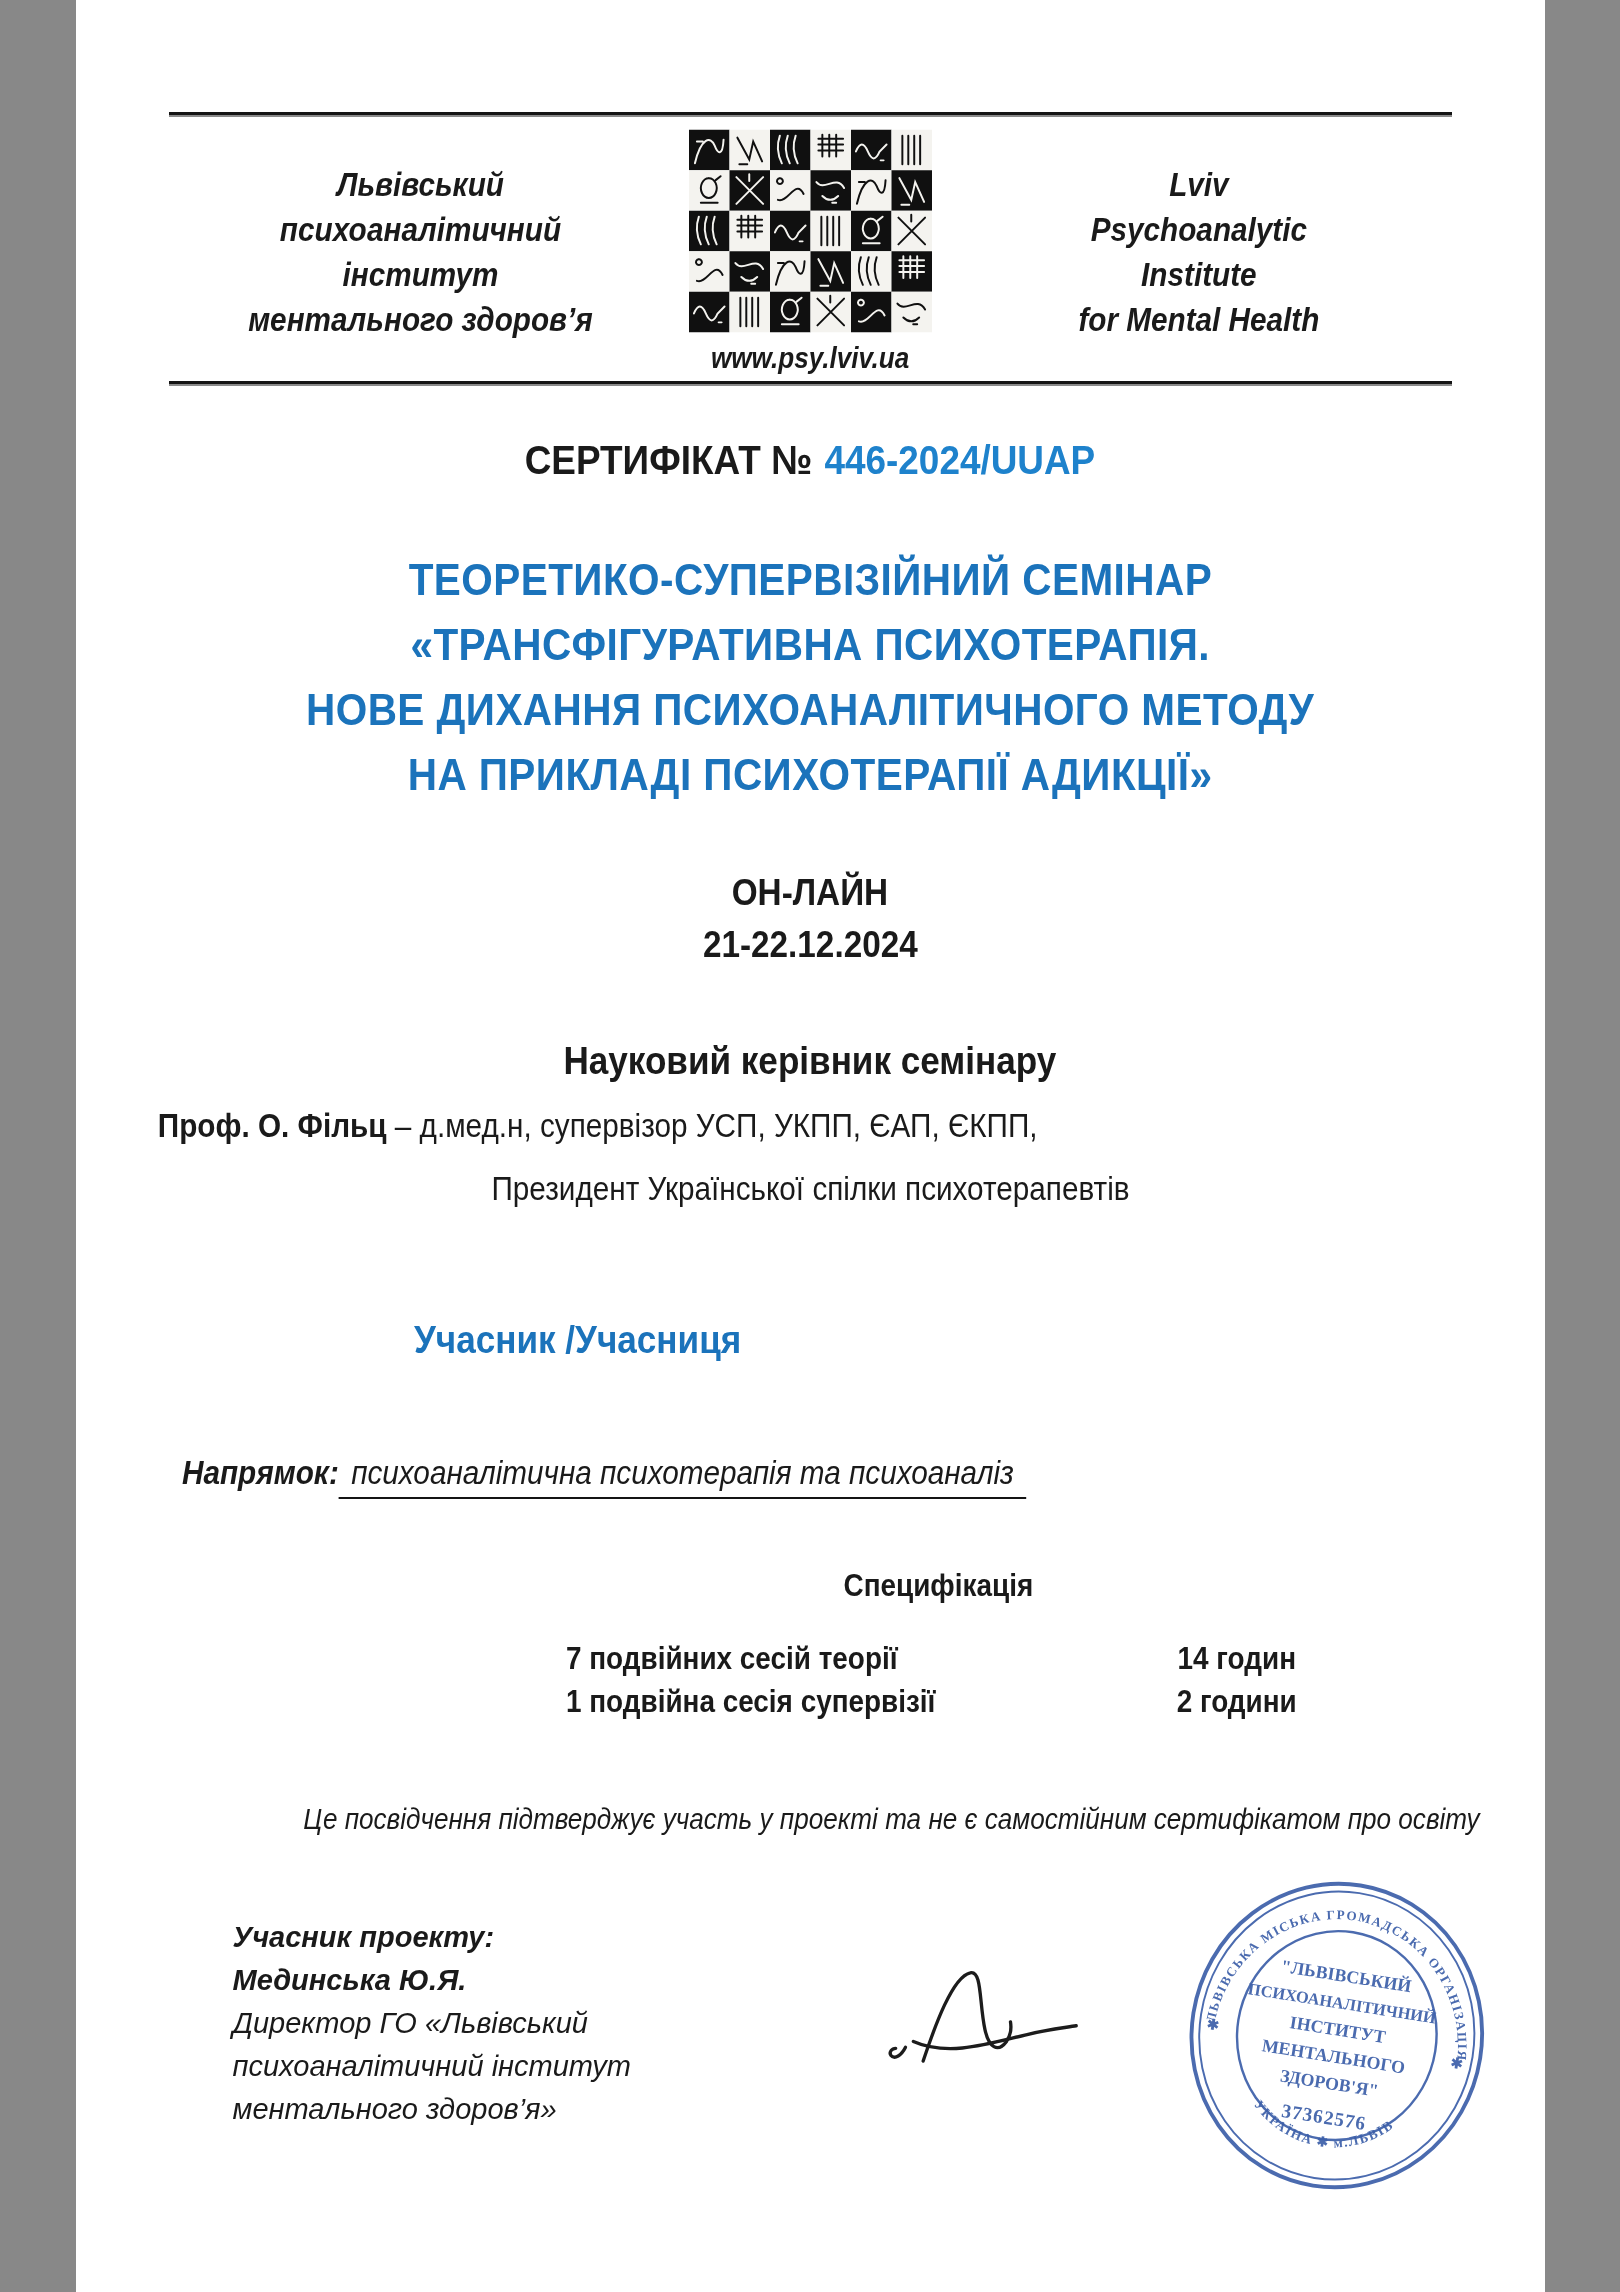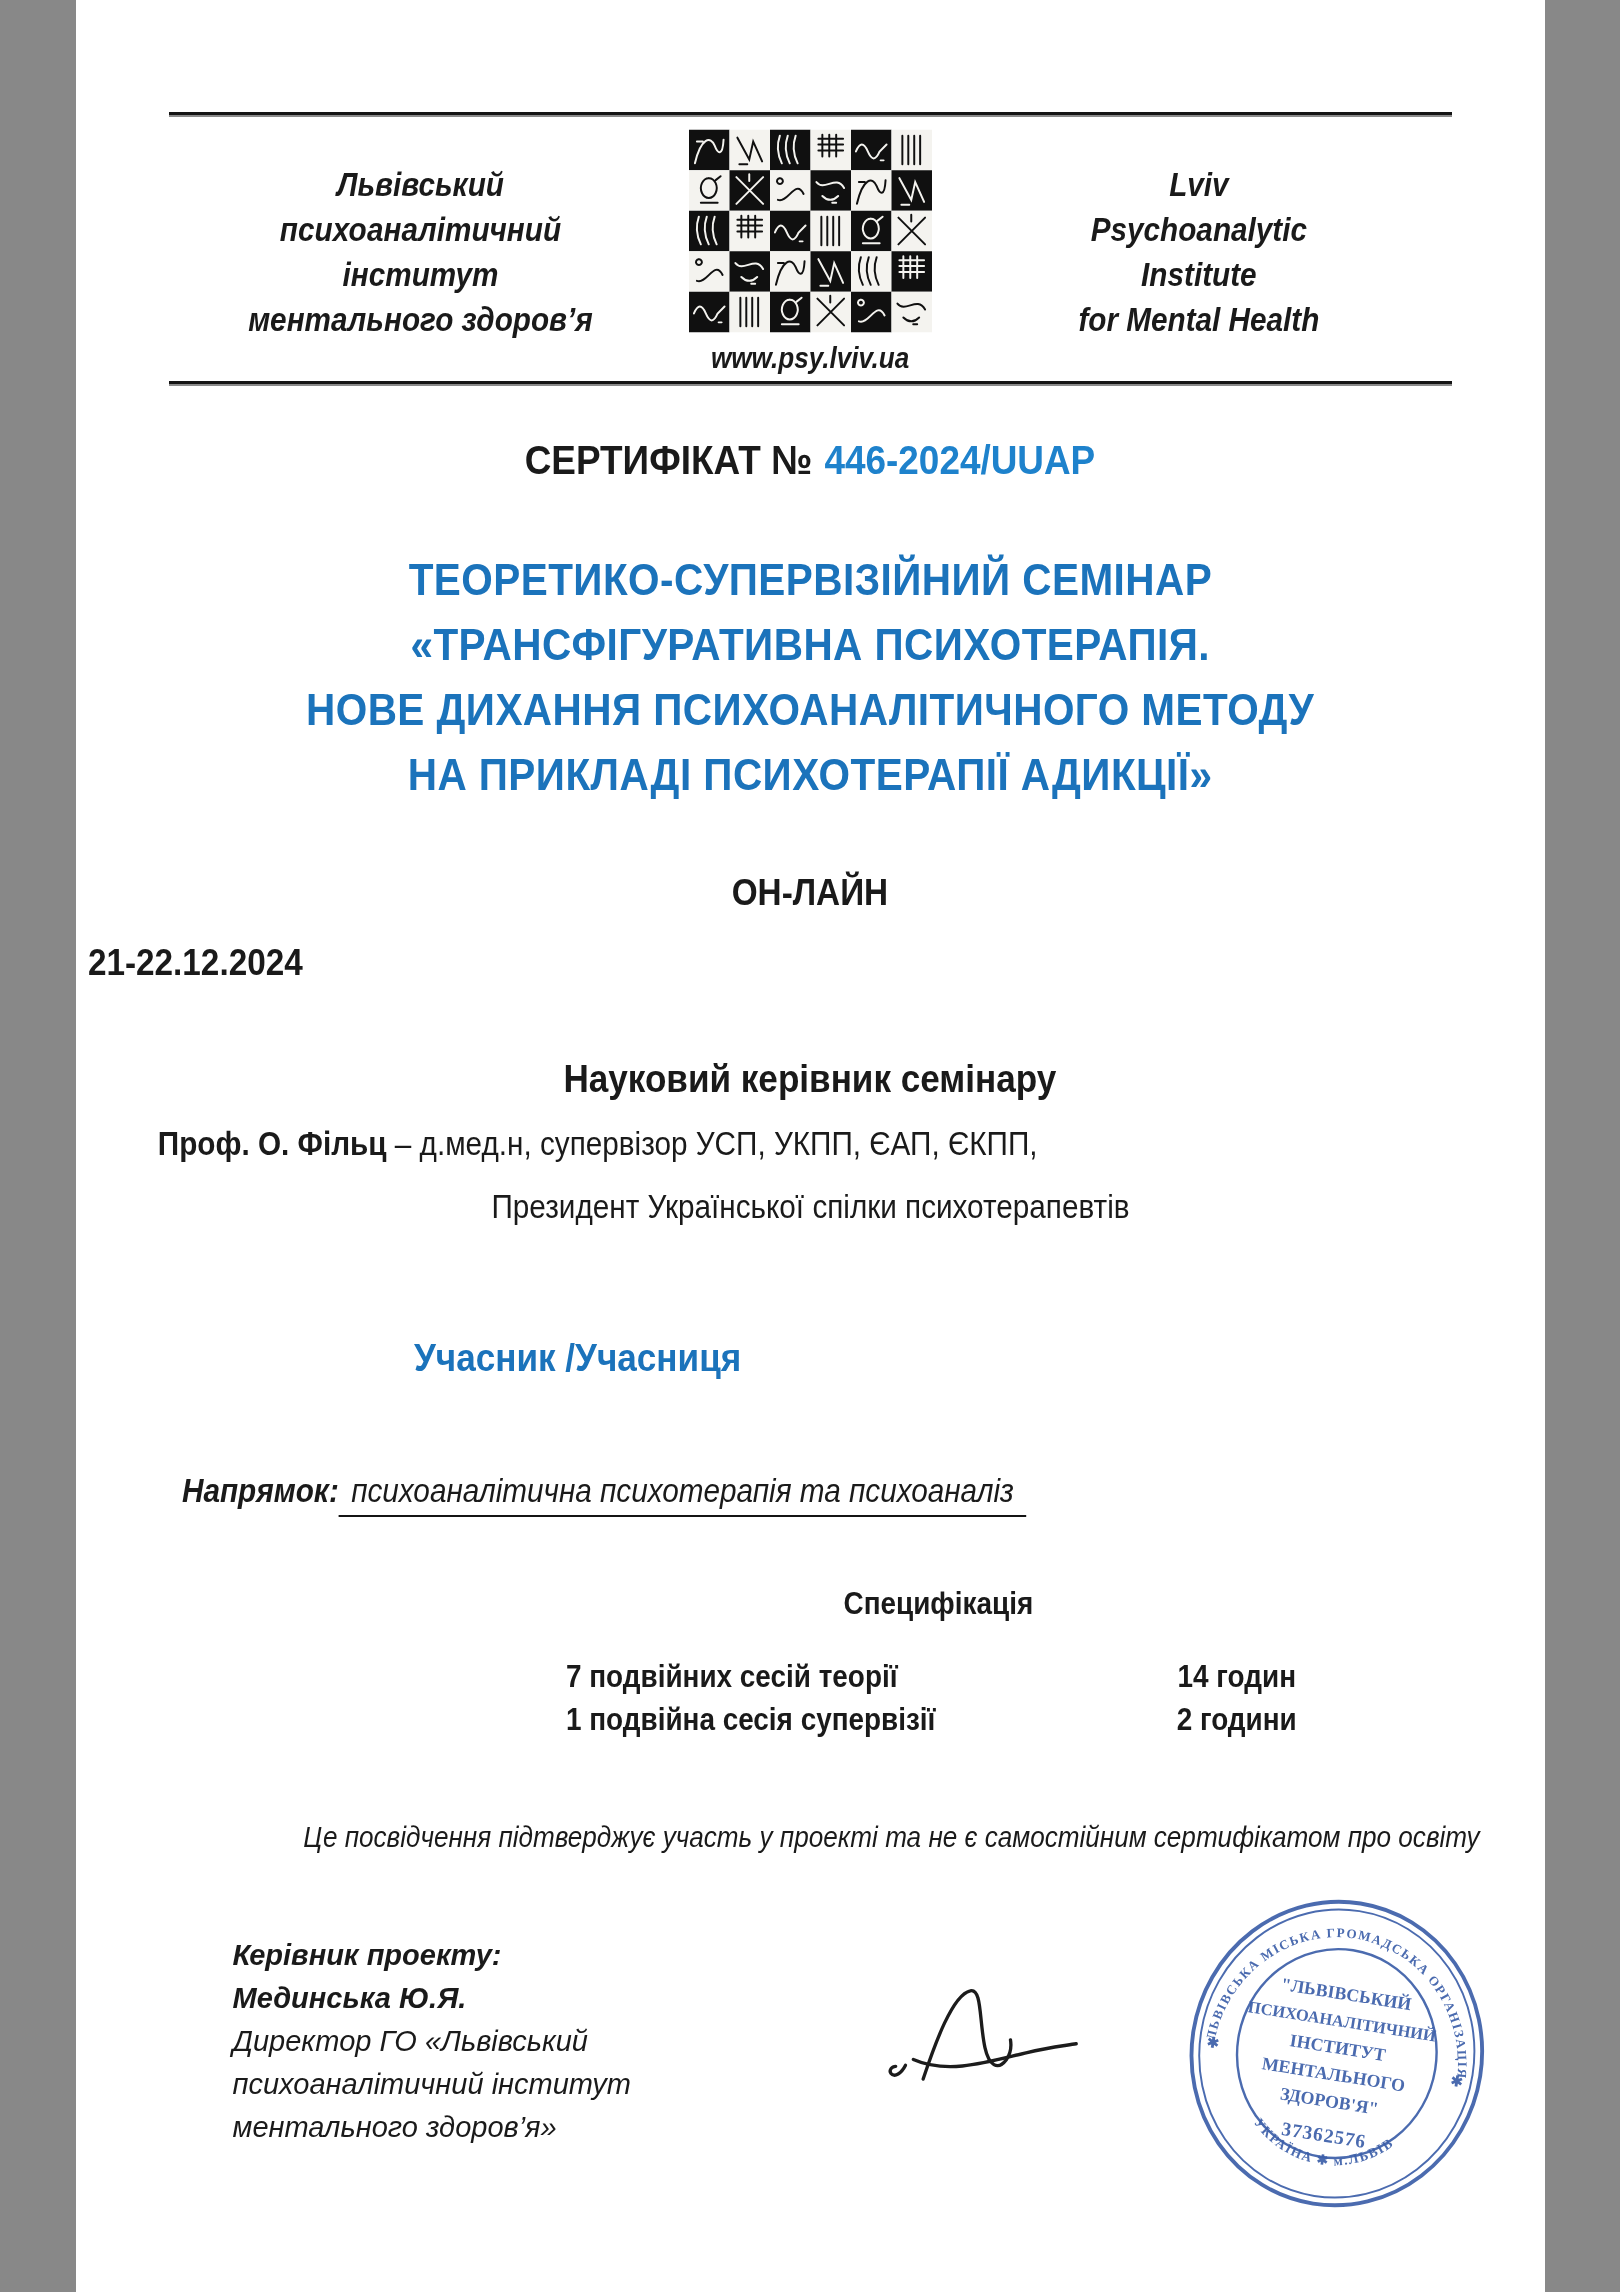--- a/index.html
+++ b/index.html
@@ -17,21 +17,21 @@
   .inst{flex:1;text-align:center;font-weight:bold;font-style:italic;font-size:33px;line-height:45px;}
   .logo-col{width:274px;flex:none;text-align:center;}
   .logo-col svg{display:block;margin:0 auto;}
   .site{font-weight:bold;font-style:italic;font-size:29px;margin-top:9.8px;}
   
   .cert-line{text-align:center;margin-top:51px;font-size:41px;font-weight:bold;}
   .cert-num{color:#1e82cc;margin-left:13.7px;}
   .title{margin-top:63px;text-align:center;color:#1b73bb;font-weight:bold;font-size:45px;}
   .title .tl{line-height:65px;letter-spacing:0.5px;}
   .online{margin-top:65px;text-align:center;font-size:37px;font-weight:bold;}
-  .dates{margin-top:28px;font-size:37px;font-weight:bold;}
+  .dates{margin-top:10px;text-align:center;font-size:37px;font-weight:bold;}
   .sup-head{margin-top:73px;text-align:center;font-size:39px;font-weight:bold;}
   .sup-line1{margin-top:23.5px;text-align:left;font-size:33px;padding-left:33px;}
   .sup-line2{margin-top:25.5px;text-align:center;font-size:33px;}
   .participant{margin-top:110px;display:flex;align-items:baseline;padding-left:338px;
     color:#1b73bb;font-weight:bold;font-size:39px;}
   .participant .pname{margin-left:167px;}
   .direction{margin-top:92px;padding-left:106px;font-size:33px;font-style:italic;}
   .direction .dlabel{font-weight:bold;}
   .direction .dvalue{border-bottom:2.9px solid #141414;padding:0 13.7px 5.9px 13.7px;}
   .spec{width:823px;margin:76px 0 0 451px;}
@@ -237,21 +237,21 @@
         <span class="spec-item"><span class="cxl">1 подвійна сесія супервізії</span></span>
         <span class="spec-hours"><span class="cx">2 години</span></span>
       </div>
     </div>
   </div>
 
   <div class="note"><span class="cx">Це посвідчення підтверджує участь у проекті та не є самостійним сертифікатом про освіту</span></div>
 
   <div class="footer">
     <div class="signatory">
-      <span class="sb">Керівник проекту:</span><br>
+      <span class="sb">Учасник проекту:</span><br>
       <span class="sb">Мединська Ю.Я.</span><br>
       <span>Директор ГО «Львівський</span><br>
       <span>психоаналітичний інститут</span><br>
       <span>ментального здоров’я»</span>
     </div>
 
     <div class="sig-wrap">
       <svg width="206" height="123" viewBox="0 0 210 125">
         <g fill="none" stroke="#1c1c1c" stroke-width="3.4" stroke-linecap="round">
           <path d="M 26,98 C 22,106 15,111 11,106 C 9,103 12,99 16,99"></path>

